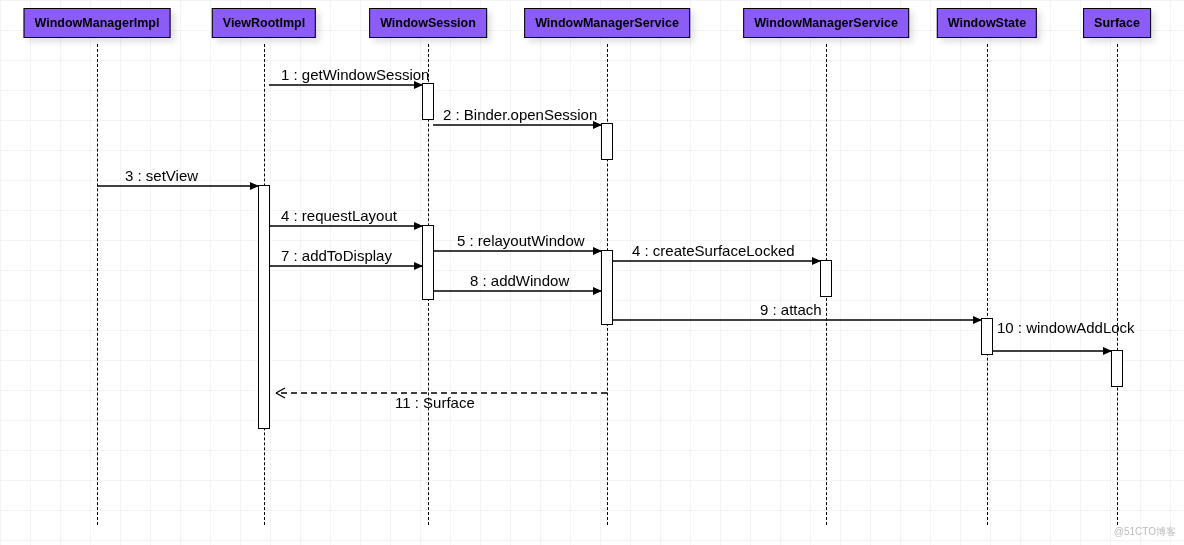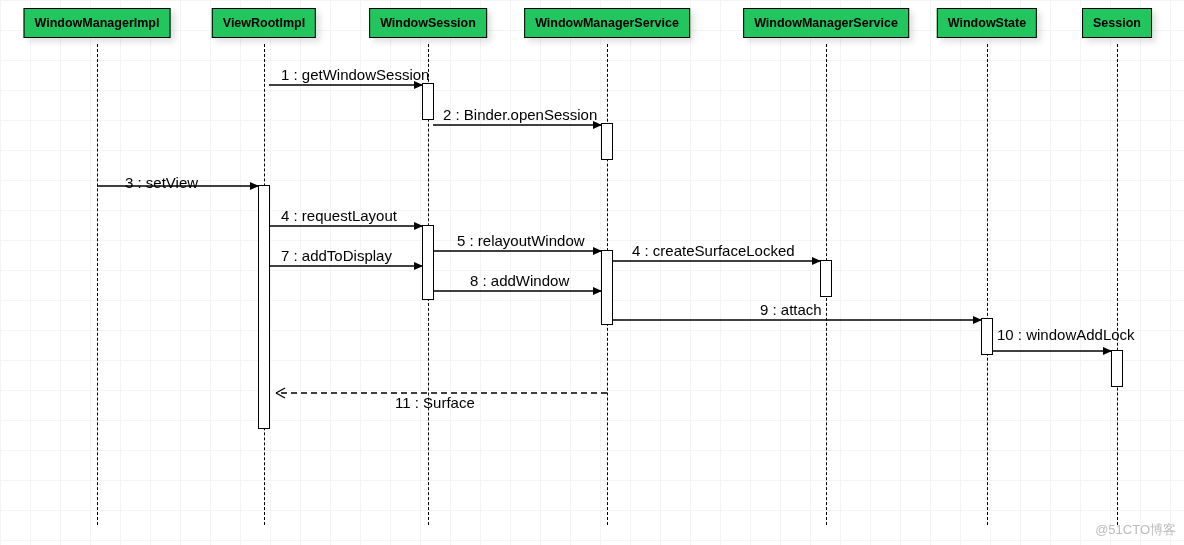--- a/index.html
+++ b/index.html
@@ -1,38 +1,38 @@
 <!DOCTYPE html>
 <html><head>
 <meta charset="utf-8">
 <style>
   html,body{margin:0;padding:0;width:1184px;height:545px;font-family:Arial,Helvetica,sans-serif;background:#fff;position:relative;overflow:hidden}
   .grid{position:absolute;inset:0;background-image:linear-gradient(to right,#f3f4f6 1px,transparent 1px),linear-gradient(to bottom,#f3f4f6 1px,transparent 1px);background-size:30px 30px}
-  .participant{position:absolute;top:8px;background:#22c55e;border:1.5px solid #000;padding:7px 10px;font-size:12.5px;font-weight:bold;white-space:nowrap;box-shadow:4px 4px 6px rgba(0,0,0,.12);transform:translateX(-50%)}
+  .participant{position:absolute;top:8px;background:#8b5cf6;border:1.5px solid #000;padding:7px 10px;font-size:12.5px;font-weight:bold;white-space:nowrap;box-shadow:4px 4px 6px rgba(0,0,0,.12);transform:translateX(-50%)}
   .lifeline{position:absolute;top:44px;bottom:20px;border-left:1.5px dashed #000;width:0}
   .activation{position:absolute;background:#fff;border:1.5px solid #000;width:10px;transform:translateX(-50%)}
   .msg-label{position:absolute;font-size:15px;color:#000;white-space:nowrap;transform:translateY(-100%)}
-  .watermark{position:absolute;right:8px;bottom:6px;font-size:13px;color:#bbb}
+  .watermark{position:absolute;right:8px;bottom:6px;font-size:10px;color:#bbb}
   svg.arrows{position:absolute;inset:0;width:1184px;height:545px}
   svg .solid{stroke:#000;stroke-width:1.3;fill:none}
   svg .dashed{stroke:#000;stroke-width:1.3;fill:none;stroke-dasharray:6 4}
   svg .ah{fill:#000}
 </style>
 </head>
 <body>
 
 <div class="grid"></div>
 
 <div class="participant" style="left:97px"><span>WindowManagerImpl</span></div>
 <div class="participant" style="left:264px"><span>ViewRootImpl</span></div>
 <div class="participant" style="left:428px"><span>WindowSession</span></div>
 <div class="participant" style="left:607px"><span>WindowManagerService</span></div>
 <div class="participant" style="left:826px"><span>WindowManagerService</span></div>
 <div class="participant" style="left:987px"><span>WindowState</span></div>
-<div class="participant" style="left:1117px"><span>Session</span></div>
+<div class="participant" style="left:1117px"><span>Surface</span></div>
 
 <div class="lifeline" style="left:97px"></div>
 <div class="lifeline" style="left:264px"></div>
 <div class="lifeline" style="left:428px"></div>
 <div class="lifeline" style="left:607px"></div>
 <div class="lifeline" style="left:826px"></div>
 <div class="lifeline" style="left:987px"></div>
 <div class="lifeline" style="left:1117px"></div>
 
 <div class="activation" style="left:428px;top:83px;height:35px"></div>
@@ -76,23 +76,23 @@
   <line class="solid" x1="992" y1="351" x2="1112" y2="351"></line>
     <polygon class="ah" points="1112,351 1103,347 1103,355"></polygon>
 
   <line class="dashed" x1="607" y1="393" x2="276" y2="393"></line>
   <line class="solid" x1="276" y1="393" x2="285" y2="388"></line>
     <line class="solid" x1="276" y1="393" x2="285" y2="398"></line>
 </svg>
 
 <div class="msg-label" style="left:281px;top:83px">1 : getWindowSession</div>
 <div class="msg-label" style="left:443px;top:123px">2 : Binder.openSession</div>
-<div class="msg-label" style="left:125px;top:191px">3 : setView</div>
+<div class="msg-label" style="left:125px;top:184px">3 : setView</div>
 <div class="msg-label" style="left:281px;top:224px">4 : requestLayout</div>
 <div class="msg-label" style="left:457px;top:249px">5 : relayoutWindow</div>
 <div class="msg-label" style="left:632px;top:259px">4 : createSurfaceLocked</div>
 <div class="msg-label" style="left:281px;top:264px">7 : addToDisplay</div>
 <div class="msg-label" style="left:470px;top:289px">8 : addWindow</div>
 <div class="msg-label" style="left:760px;top:318px">9 : attach</div>
-<div class="msg-label" style="left:997px;top:343px">10 : windowAddLock</div>
+<div class="msg-label" style="left:997px;top:336px">10 : windowAddLock</div>
 <div class="msg-label" style="left:395px;top:411px">11 : Surface</div>
 
 <div class="watermark">@51CTO博客</div>
 
 </body></html>

